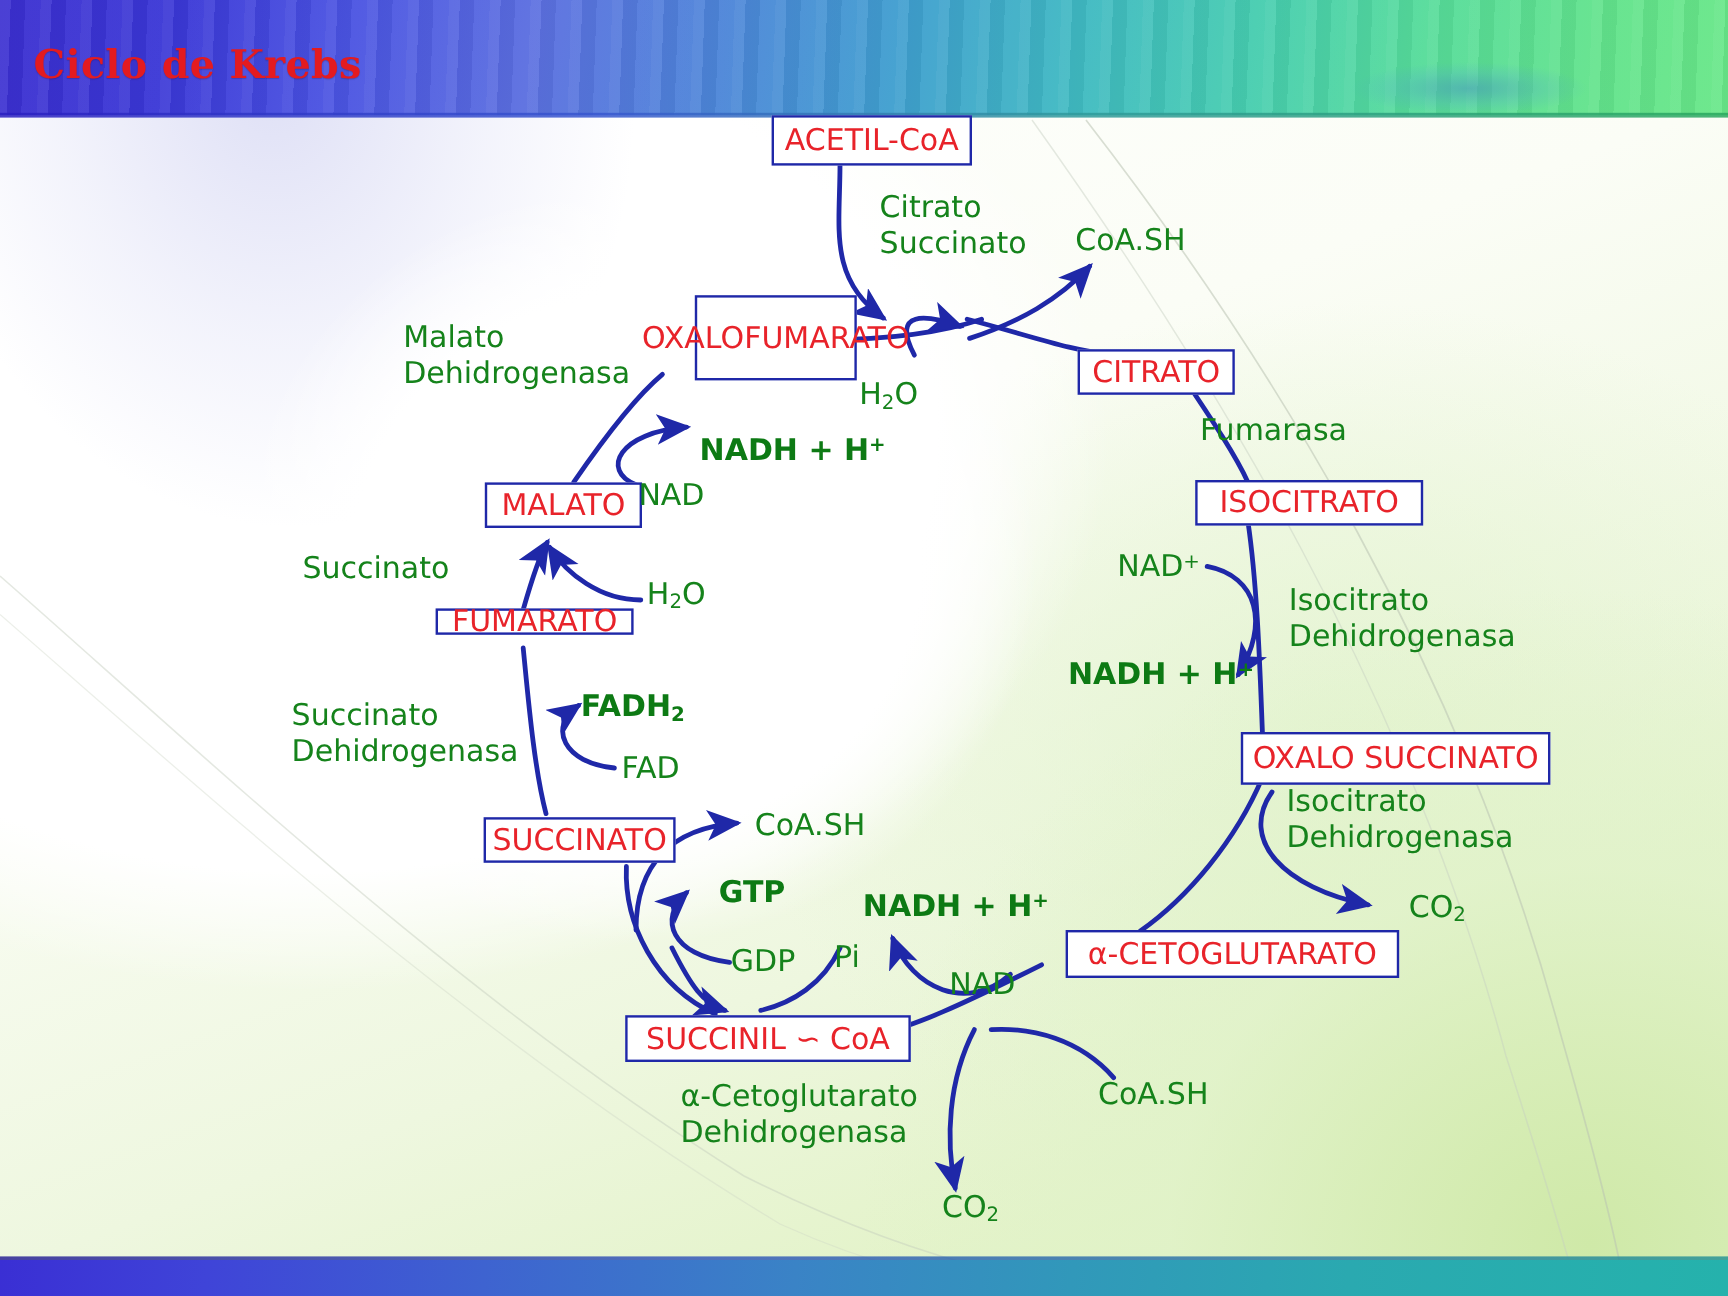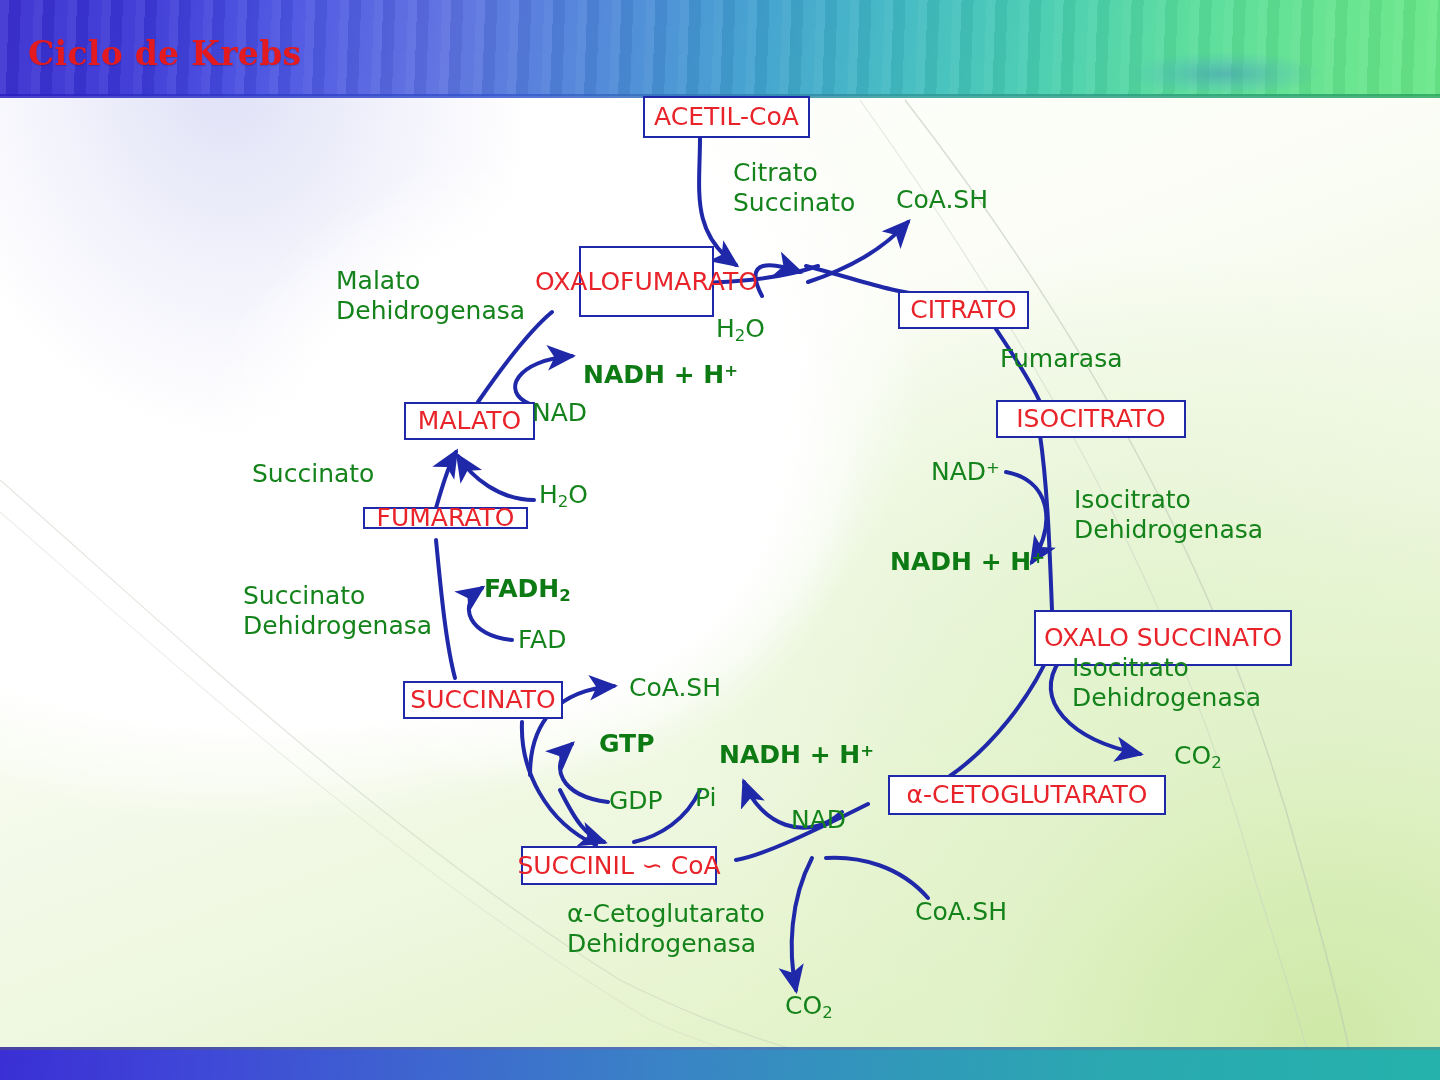--- a/index.html
+++ b/index.html
@@ -171,29 +171,29 @@
   </div>
 
   <div class="mbox" style="left:872px;top:291px;width:131px;height:38px;">
     <span>CITRATO</span>
   </div>
 
   <div class="mbox" style="left:970px;top:400px;width:190px;height:38px;">
     <span>ISOCITRATO</span>
   </div>
 
-  <div class="mbox" style="left:1008px;top:610px;width:258px;height:56px;">
+  <div class="mbox" style="left:1008px;top:610px;width:258px;height:44px;">
     <span>OXALO SUCCINATO</span>
   </div>
 
   <div class="mbox" style="left:862px;top:775px;width:278px;height:40px;">
     <span>α-CETOGLUTARATO</span>
   </div>
 
-  <div class="mbox" style="left:495px;top:846px;width:196px;height:39px;">
+  <div class="mbox" style="left:495px;top:846px;width:238px;height:39px;">
     <span>SUCCINIL ∽ CoA</span>
   </div>
 
   <div class="mbox" style="left:377px;top:681px;width:160px;height:38px;">
     <span>SUCCINATO</span>
   </div>
 
   <div class="mbox" style="left:337px;top:507px;width:165px;height:22px;">
     <span>FUMARATO</span>
   </div>

